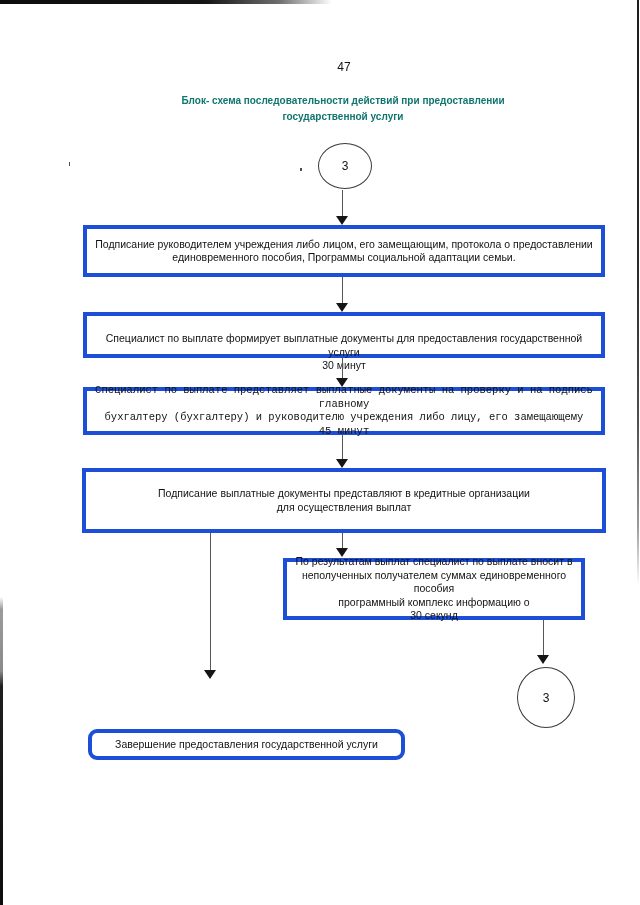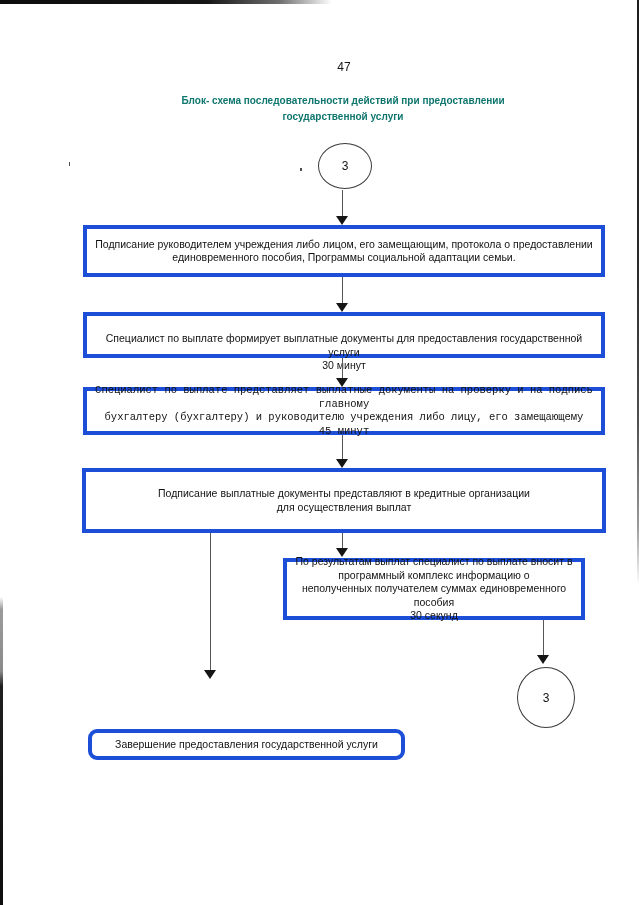--- a/index.html
+++ b/index.html
@@ -104,22 +104,22 @@
   </div>
 
   <div class="vline" style="left:342px; top:533px; height:16px;"></div>
   <div class="ahead" style="left:336px; top:548px;"></div>
 
   <div class="vline" style="left:210px; top:533px; height:138px;"></div>
   <div class="ahead" style="left:204px; top:670px;"></div>
 
   <div class="pbox" style="left:283px; top:558px; width:302px; height:62px;">
     <div>По результатам выплат специалист по выплате вносит в</div>
+    <div>неполученных получателем суммах единовременного пособия</div>
     <div>программный комплекс информацию о</div>
-    <div>неполученных получателем суммах единовременного пособия</div>
     <div>30 секунд</div>
   </div>
 
   <div class="vline" style="left:543px; top:620px; height:36px;"></div>
   <div class="ahead" style="left:537px; top:655px;"></div>
 
   <div class="pbox rounded" style="left:88px; top:682px; width:317px; height:31px;">
     <div>Завершение предоставления государственной услуги</div>
   </div>
 

